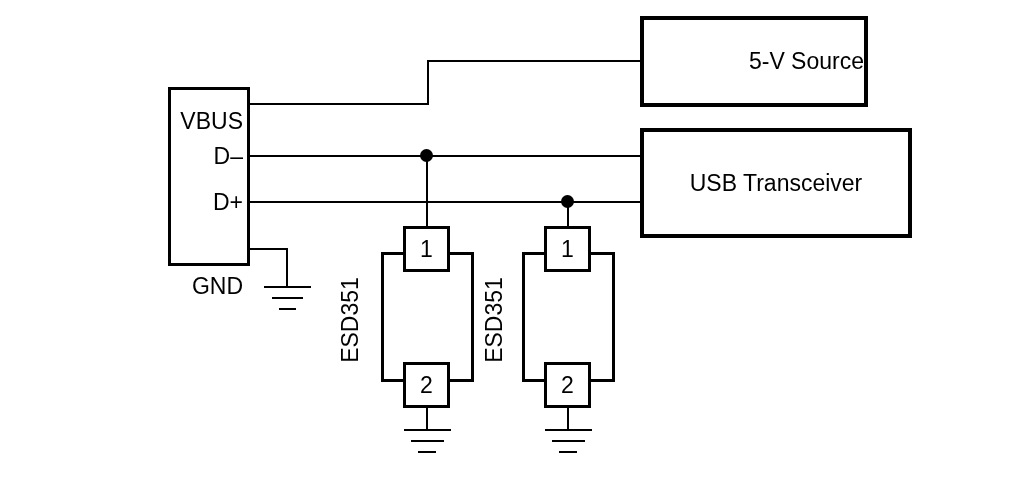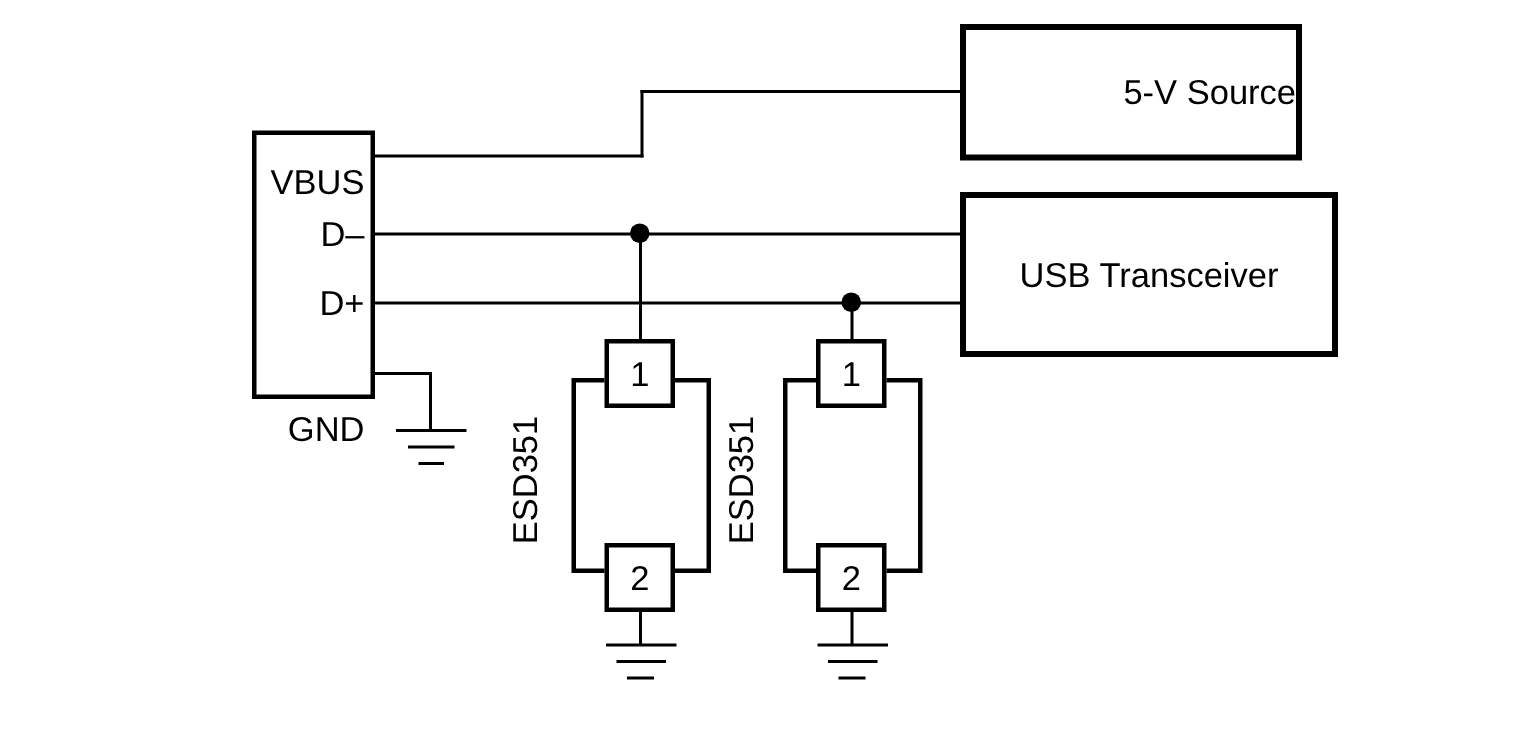--- a/index.html
+++ b/index.html
@@ -133,21 +133,21 @@
 
   <div class="connector"></div>
   <div class="pin-label" style="top:109px;">VBUS</div>
   <div class="pin-label" style="top:144px;">D–</div>
   <div class="pin-label" style="top:190px;">D+</div>
   <div class="pin-label" style="top:236px;margin-top:38px;">GND</div>
 
   <div class="block" style="left:640px; top:16px; width:228px; height:91px;justify-content:flex-end;">
     <span>5-V Source</span>
   </div>
-  <div class="block" style="left:640px; top:128px; width:252px; height:110px;">
+  <div class="block" style="left:640px; top:128px; width:272px; height:110px;">
     <span>USB Transceiver</span>
   </div>
 
   <div class="esd-body" style="left:381px;"></div>
   <div class="esd-pin" style="left:403px; top:226px;">
     <span>1</span>
   </div>
   <div class="esd-pin" style="left:403px; top:362px;">
     <span>2</span>
   </div>

